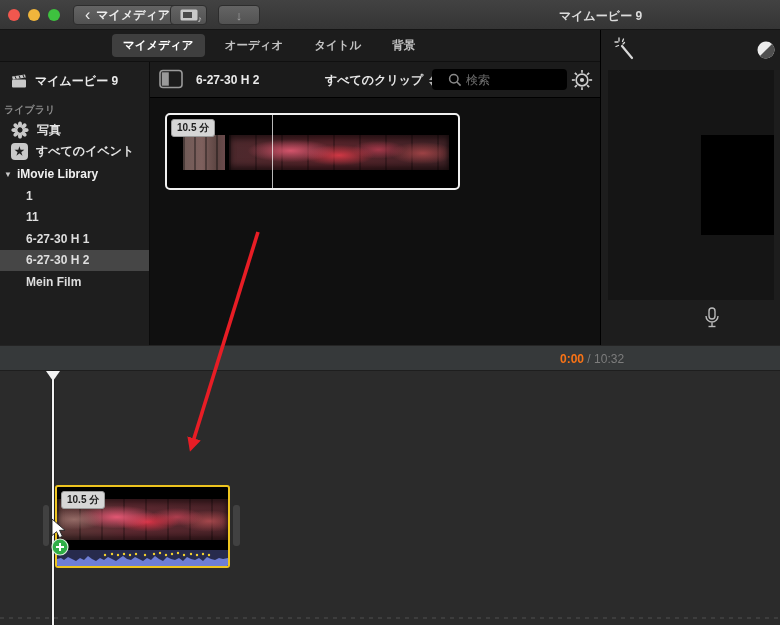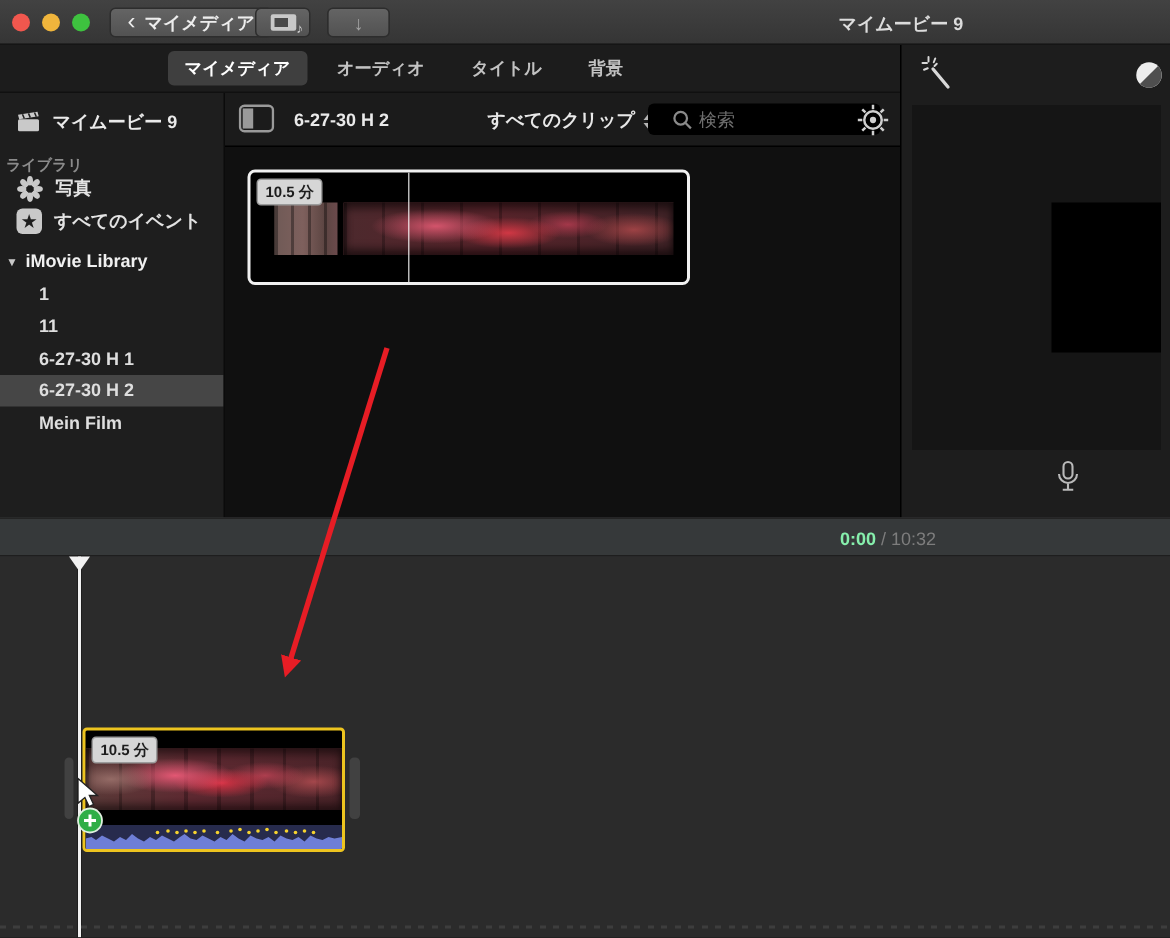--- a/index.html
+++ b/index.html
@@ -32,41 +32,41 @@
   .tab { padding:4px 11px; border-radius:4px; font-size:11.5px; font-weight:bold;
     color:#c2c2c2; white-space:nowrap; cursor:default; }
   .tab.sel { background:#3f3f3f; color:#fff; }
   
   .sidebar { position:absolute; left:0; top:62px; width:150px; height:283px;
     background:#1e1e1e; border-right:1px solid #0b0b0b; overflow:hidden; }
   .sb-project { margin-top:8px; height:22px; display:flex; align-items:center; gap:8px;
     padding-left:11px; font-size:12px; font-weight:bold; color:#eaeaea; }
   .sb-section { margin-top:11px; height:14px; padding-left:4px; font-size:10px;
     font-weight:bold; color:#8b8b8b; }
-  .sb-row { height:21.5px; display:flex; align-items:flex-start; gap:8px; padding-left:11px;
+  .sb-row { height:21.5px; display:flex; align-items:flex-end; gap:8px; padding-left:11px;
     font-size:12px; font-weight:bold; color:#e3e3e3; }
   .sb-lib { height:22px; display:flex; align-items:center; gap:5px; padding-left:4px;
     font-size:12px; font-weight:bold; color:#f0f0f0; margin-top:3px; }
   .sb-tri { font-size:8px; color:#c9c9c9; }
   .sb-child { height:21.5px; display:flex; align-items:center; padding-left:26px;
     font-size:12px; font-weight:bold; color:#dedede; }
   .sb-child.sel { background:#464646; }
   .star-box { width:17px; height:17px; border-radius:4px; background:#c9c9c9;
     display:flex; align-items:center; justify-content:center; font-size:11px; color:#1e1e1e; }
   
   .browser { position:absolute; left:150px; top:62px; width:450px; height:283px; background:#111; }
   .browser-header { position:relative; height:36px; background:#1b1b1b; border-bottom:1px solid #000; }
   .bh-toggle { position:absolute; left:9px; top:7px; width:24px; height:20px; }
   .bh-title { position:absolute; left:46px; top:11px; font-size:12px; font-weight:bold; color:#eaeaea; }
   .bh-filter { position:absolute; left:175px; top:10px; display:flex; align-items:center; gap:6px;
     font-size:12px; font-weight:bold; color:#e8e8e8; }
   .stepper { display:flex; flex-direction:column; gap:2px; }
   .tri-up { width:0; height:0; border-left:4px solid transparent; border-right:4px solid transparent; border-bottom:5px solid #b5b5b5; }
   .tri-down { width:0; height:0; border-left:4px solid transparent; border-right:4px solid transparent; border-top:5px solid #b5b5b5; }
-  .bh-search { position:absolute; left:282px; top:7px; width:155px; height:21px;
+  .bh-search { position:absolute; left:282px; top:7px; width:135px; height:21px;
     background:#000; border-radius:4px; display:flex; align-items:center; padding-left:34px; gap:5px; }
   .bh-search input { background:transparent; border:none; outline:none; color:#bbb;
     font-size:12px; width:80px; font-family:"Liberation Sans",sans-serif; }
   .bh-search input::placeholder { color:#6f6f6f; }
   .bh-gear { position:absolute; left:421px; top:7px; width:22px; height:22px; }
   .browser-body { position:relative; height:247px; background:#101010; }
   .clip { position:absolute; left:15px; top:15px; width:295px; height:77px;
     border:2px solid #f0f0f0; border-radius:5px; background:#000; overflow:hidden; }
   .strip-left { position:absolute; left:16px; top:20px; width:42px; height:35px;
     background:
@@ -89,21 +89,21 @@
     background:#1d1d1d; border-left:1px solid #000; }
   .rp-wand { position:absolute; left:13px; top:7px; width:22px; height:24px; }
   .rp-contrast { position:absolute; left:155px; top:10px; width:20px; height:20px; }
   .viewer { position:absolute; left:7px; top:40px; width:166px; height:230px; background:#151515; }
   .viewer-black { position:absolute; right:0px; top:65px; width:73px; height:100px; background:#000; }
   .rp-mic { position:absolute; left:103px; top:277px; width:16px; height:26px; }
   
   .transport { position:absolute; left:0; top:345px; width:780px; height:26px;
     background:#36393a; border-top:1px solid #242424; border-bottom:1px solid #1e1e1e; }
   .timecode { position:absolute; left:560px; top:6px; font-size:12px; font-weight:bold; }
-  .tc-cur { color:#86efac; }
+  .tc-cur { color:#f97316; }
   .tc-dim { color:#7d7d7d; font-weight:normal; }
   
   .timeline { position:absolute; left:0; top:371px; width:780px; height:254px; background:#2b2b2b; }
   .playhead-line { position:absolute; left:52px; top:0; bottom:0; width:2px;
     background:#f2f2f2; box-shadow:0 0 0 0.5px rgba(0,0,0,.4); }
   .playhead-tri { position:absolute; left:46px; top:0; width:0; height:0;
     border-left:7px solid transparent; border-right:7px solid transparent; border-top:10px solid #f2f2f2; }
   .pill { position:absolute; top:134px; width:6px; height:41px; background:#414141; border-radius:3px; }
   .pill.left { left:43px; }
   .pill.right { left:233px; width:7px; }

